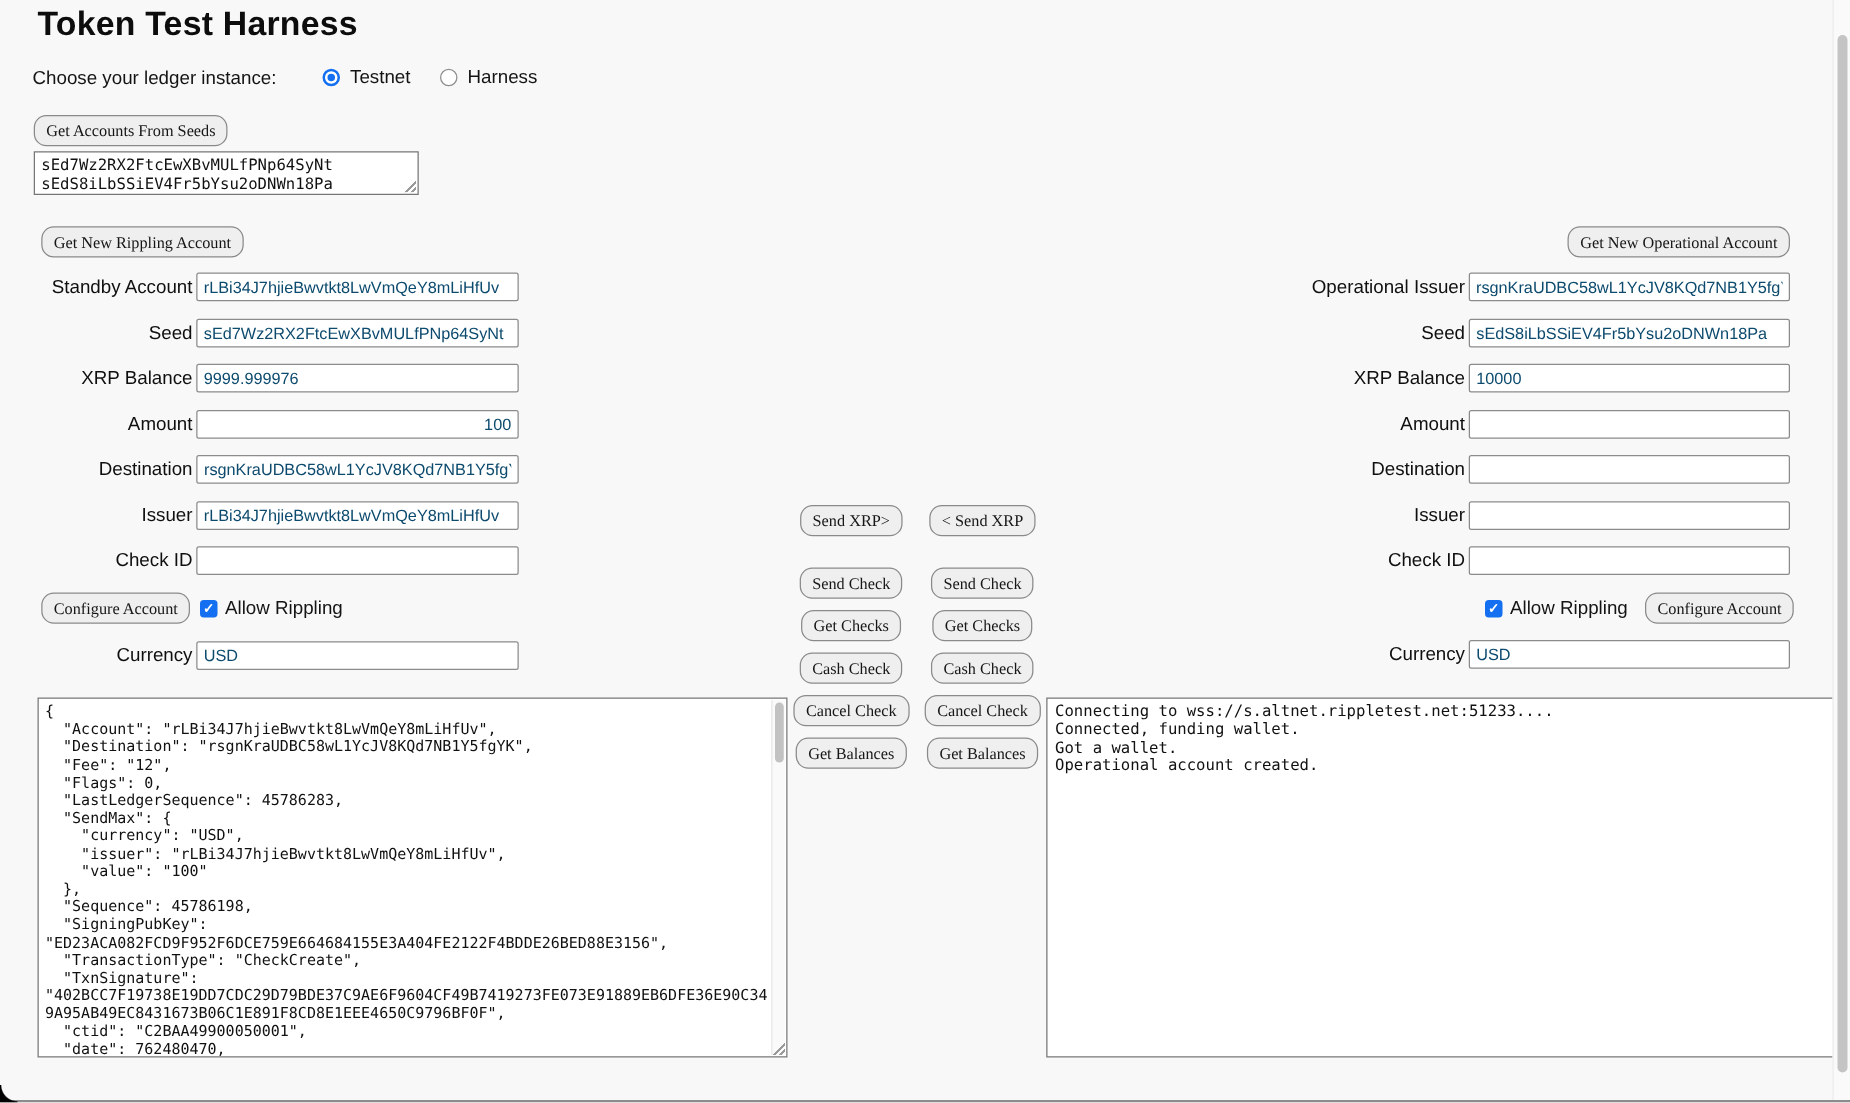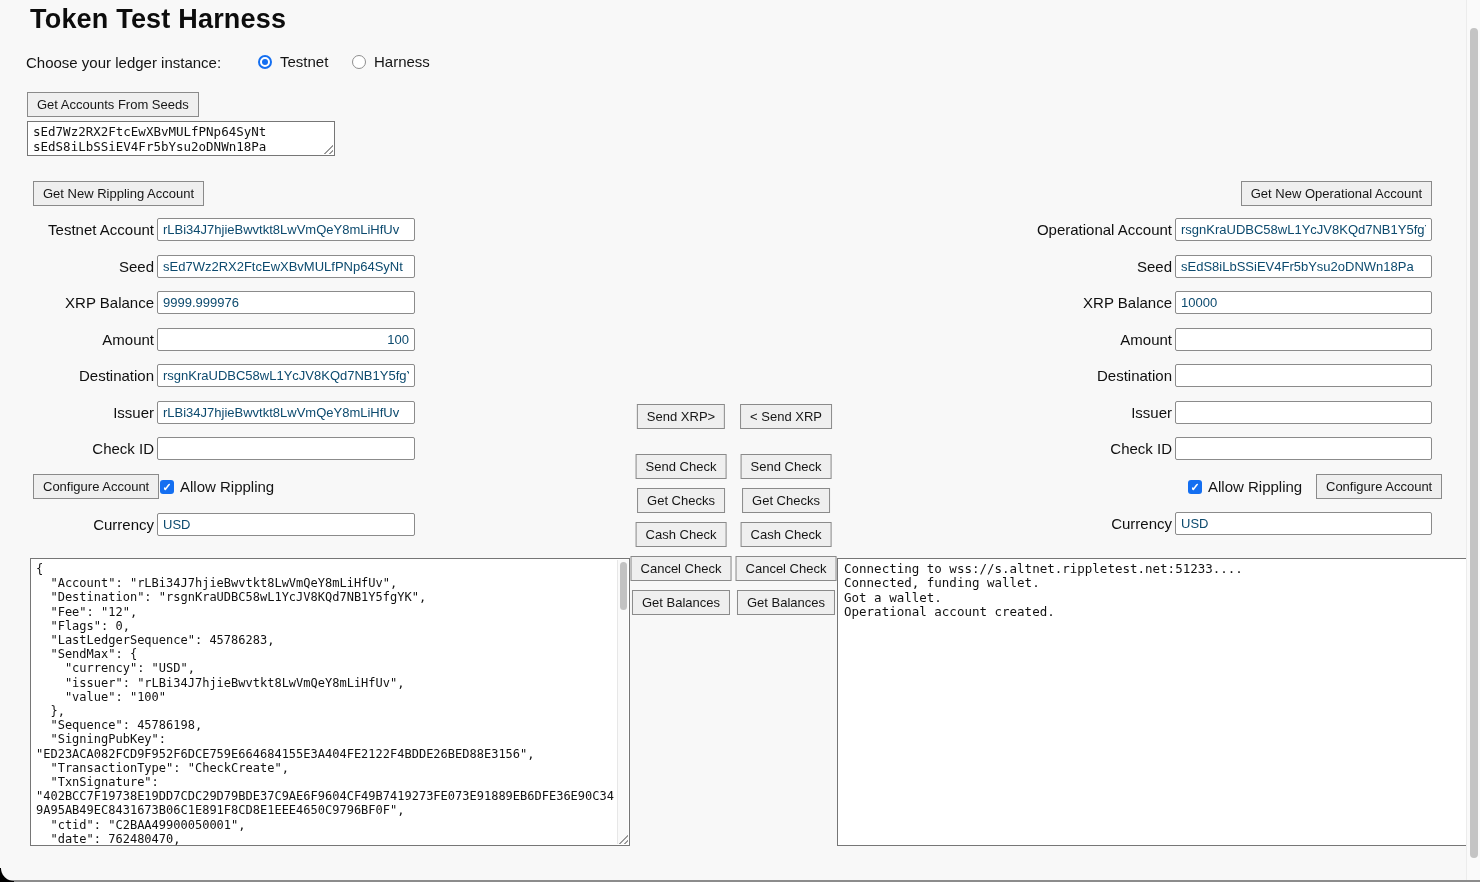--- a/index.html
+++ b/index.html
@@ -16,22 +16,22 @@
 
   .ledger-label { left:26px; top:54px; font-size:15px; line-height:18px; }
   .radio-group { top:53px; display:flex; align-items:center; gap:8px; font-size:15px; }
   .radio { width:14px; height:14px; border-radius:50%; background:#fff; border:1px solid #8e8e8e; position:relative; flex:none; }
   .radio.sel { border:2px solid #146ff1; }
   .radio.sel::after { content:""; position:absolute; inset:2px; border-radius:50%; background:#146ff1; }
 
   .btn {
     background:#efefef;
     border:1px solid #8a8a8a;
-    border-radius:0;
-    font-family:Liberation Sans, sans-serif;
+    border-radius:10px;
+    font-family:Liberation Serif, serif;
     font-size:13px;
     color:#161616;
     height:25px;
     line-height:23px;
     padding:0 9px;
     display:inline-block;
     text-align:center;
     cursor:default;
     white-space:nowrap;
   }
@@ -117,21 +117,21 @@
 
 <div class="abs ta-wrap" style="left:27px; top:121px; width:308px; height:35px;">
   <textarea class="ta small" spellcheck="false" style="">sEd7Wz2RX2FtcEwXBvMULfPNp64SyNt
 sEdS8iLbSSiEV4Fr5bYsu2oDNWn18Pa</textarea>
   <span class="grippy"></span>
 </div>
 
 <button class="abs btn" style="left:33px; top:181px;">Get New Rippling Account</button>
 <button class="abs btn" style="right:48px; top:181px;">Get New Operational Account</button>
 
-<div class="abs lbl" style="left:20px; top:218px; width:134px;">Testnet Account</div>
+<div class="abs lbl" style="left:20px; top:218px; width:134px;">Standby Account</div>
 <input class="abs inp" style="left: 157px; top: 218px;" value="rLBi34J7hjieBwvtkt8LwVmQeY8mLiHfUv">
 
 <div class="abs lbl" style="left:20px; top:255px; width:134px;">Seed</div>
 <input class="abs inp" style="left: 157px; top: 255px;" value="sEd7Wz2RX2FtcEwXBvMULfPNp64SyNt">
 
 <div class="abs lbl" style="left:20px; top:291px; width:134px;">XRP Balance</div>
 <input class="abs inp" style="left: 157px; top: 291px;" value="9999.999976">
 
 <div class="abs lbl" style="left:20px; top:328px; width:134px;">Amount</div>
 <input class="abs inp" style="left: 157px; top: 328px; text-align: right;" value="100">
@@ -147,21 +147,21 @@
 
 <button class="abs btn" style="left:33px; top:474px;">Configure Account</button>
 <div class="abs cb-row" style="left:160px; top:478px;">
   <span class="cb"><span>✓</span></span>
   <span>Allow Rippling</span>
 </div>
 
 <div class="abs lbl" style="left:20px; top:513px; width:134px;">Currency</div>
 <input class="abs inp" style="left: 157px; top: 513px;" value="USD">
 
-<div class="abs lbl" style="left:952px; top:218px; width:220px;">Operational Account</div>
+<div class="abs lbl" style="left:952px; top:218px; width:220px;">Operational Issuer</div>
 <input class="abs inp" style="left: 1175px; top: 218px; width: 257px;" value="rsgnKraUDBC58wL1YcJV8KQd7NB1Y5fgYK">
 
 <div class="abs lbl" style="left:952px; top:255px; width:220px;">Seed</div>
 <input class="abs inp" style="left: 1175px; top: 255px; width: 257px;" value="sEdS8iLbSSiEV4Fr5bYsu2oDNWn18Pa">
 
 <div class="abs lbl" style="left:952px; top:291px; width:220px;">XRP Balance</div>
 <input class="abs inp" style="left: 1175px; top: 291px; width: 257px;" value="10000">
 
 <div class="abs lbl" style="left:952px; top:328px; width:220px;">Amount</div>
 <input class="abs inp" style="left: 1175px; top: 328px; width: 257px;" value="">

